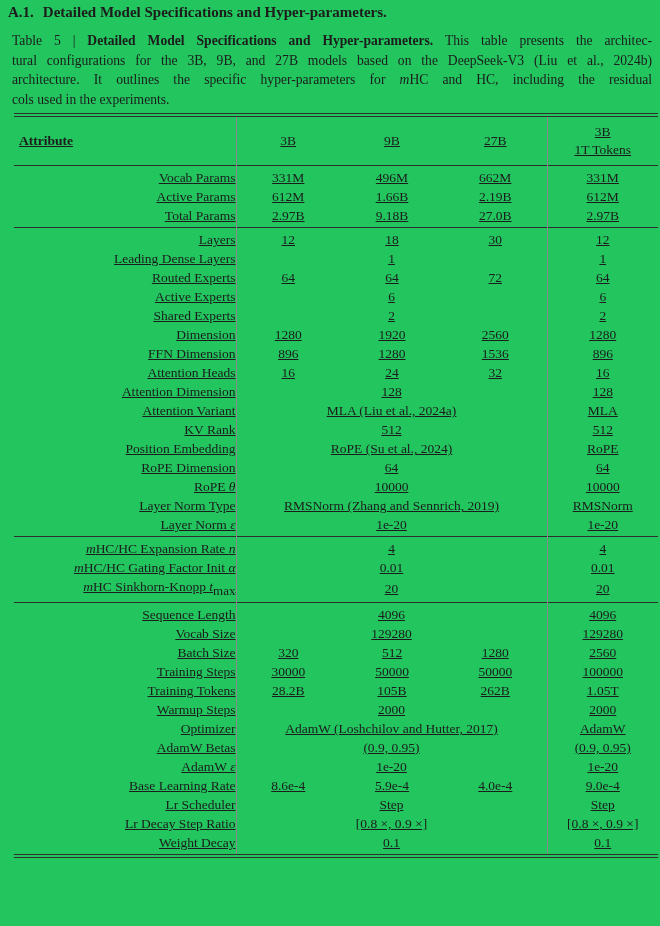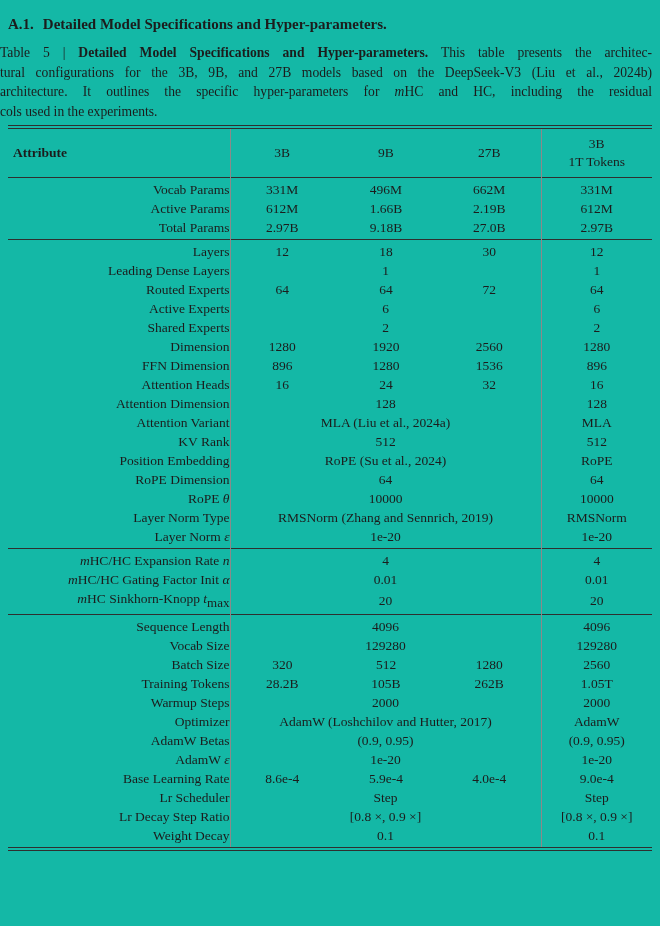--- a/index.html
+++ b/index.html
@@ -1,47 +1,48 @@
 <!DOCTYPE html>
 <html><head>
 <meta charset="utf-8">
 <style>
   html, body { margin: 0; padding: 0; }
   .page {
     width: 660px; height: 926px;
-    background: #14b8a6;
+    background: #22c55e;
     color: #1c1c1c;
     font-family: "Liberation Serif", "DejaVu Serif", serif;
     box-sizing: border-box;
-    padding-top: 16px;
+    padding-top: 4px;
     overflow: hidden;
   }
   .heading {
     margin: 0 8px;
     font-size: 15px;
     font-weight: bold;
   }
   .heading .hnum { margin-right: 9px; }
   .caption {
-    margin: 10px 8px 4px 0;
+    margin: 10px 8px 4px 12px;
     font-size: 13.6px;
     line-height: 19.6px;
     font-family: Liberation Serif, serif;
   }
   .cap-line { text-align: justify; text-align-last: justify; }
   .cap-line.last { text-align-last: left; }
   table.spec {
-    margin-left: 8px;
+    margin-left: 14px;
     width: 644px;
     border-collapse: collapse;
     table-layout: fixed;
     border-top: 4px double #2f2f2f;
     border-bottom: 4px double #2f2f2f;
     font-size: 13.5px;
     color: #1c1c1c;
+    text-decoration: underline;
   }
   table.spec th {
     font-weight: normal;
     height: 48px;
     vertical-align: middle;
     text-align: center;
     white-space: pre-line;
     line-height: 18px;
     padding: 0;
   }
@@ -242,20 +243,27 @@
           <td class="vsep">129280</td>
         </tr>
         <tr>
           <td class="lbl">Batch Size</td>
           <td class="vsep">320</td>
           <td>512</td>
           <td>1280</td>
           <td class="vsep">2560</td>
         </tr>
         <tr>
+          <td class="lbl">Training Steps</td>
+          <td class="vsep">30000</td>
+          <td>50000</td>
+          <td>50000</td>
+          <td class="vsep">100000</td>
+        </tr>
+        <tr>
           <td class="lbl">Training Tokens</td>
           <td class="vsep">28.2B</td>
           <td>105B</td>
           <td>262B</td>
           <td class="vsep">1.05T</td>
         </tr>
         <tr>
           <td class="lbl">Warmup Steps</td>
           <td class="vsep" colspan="3">2000</td>
           <td class="vsep">2000</td>

